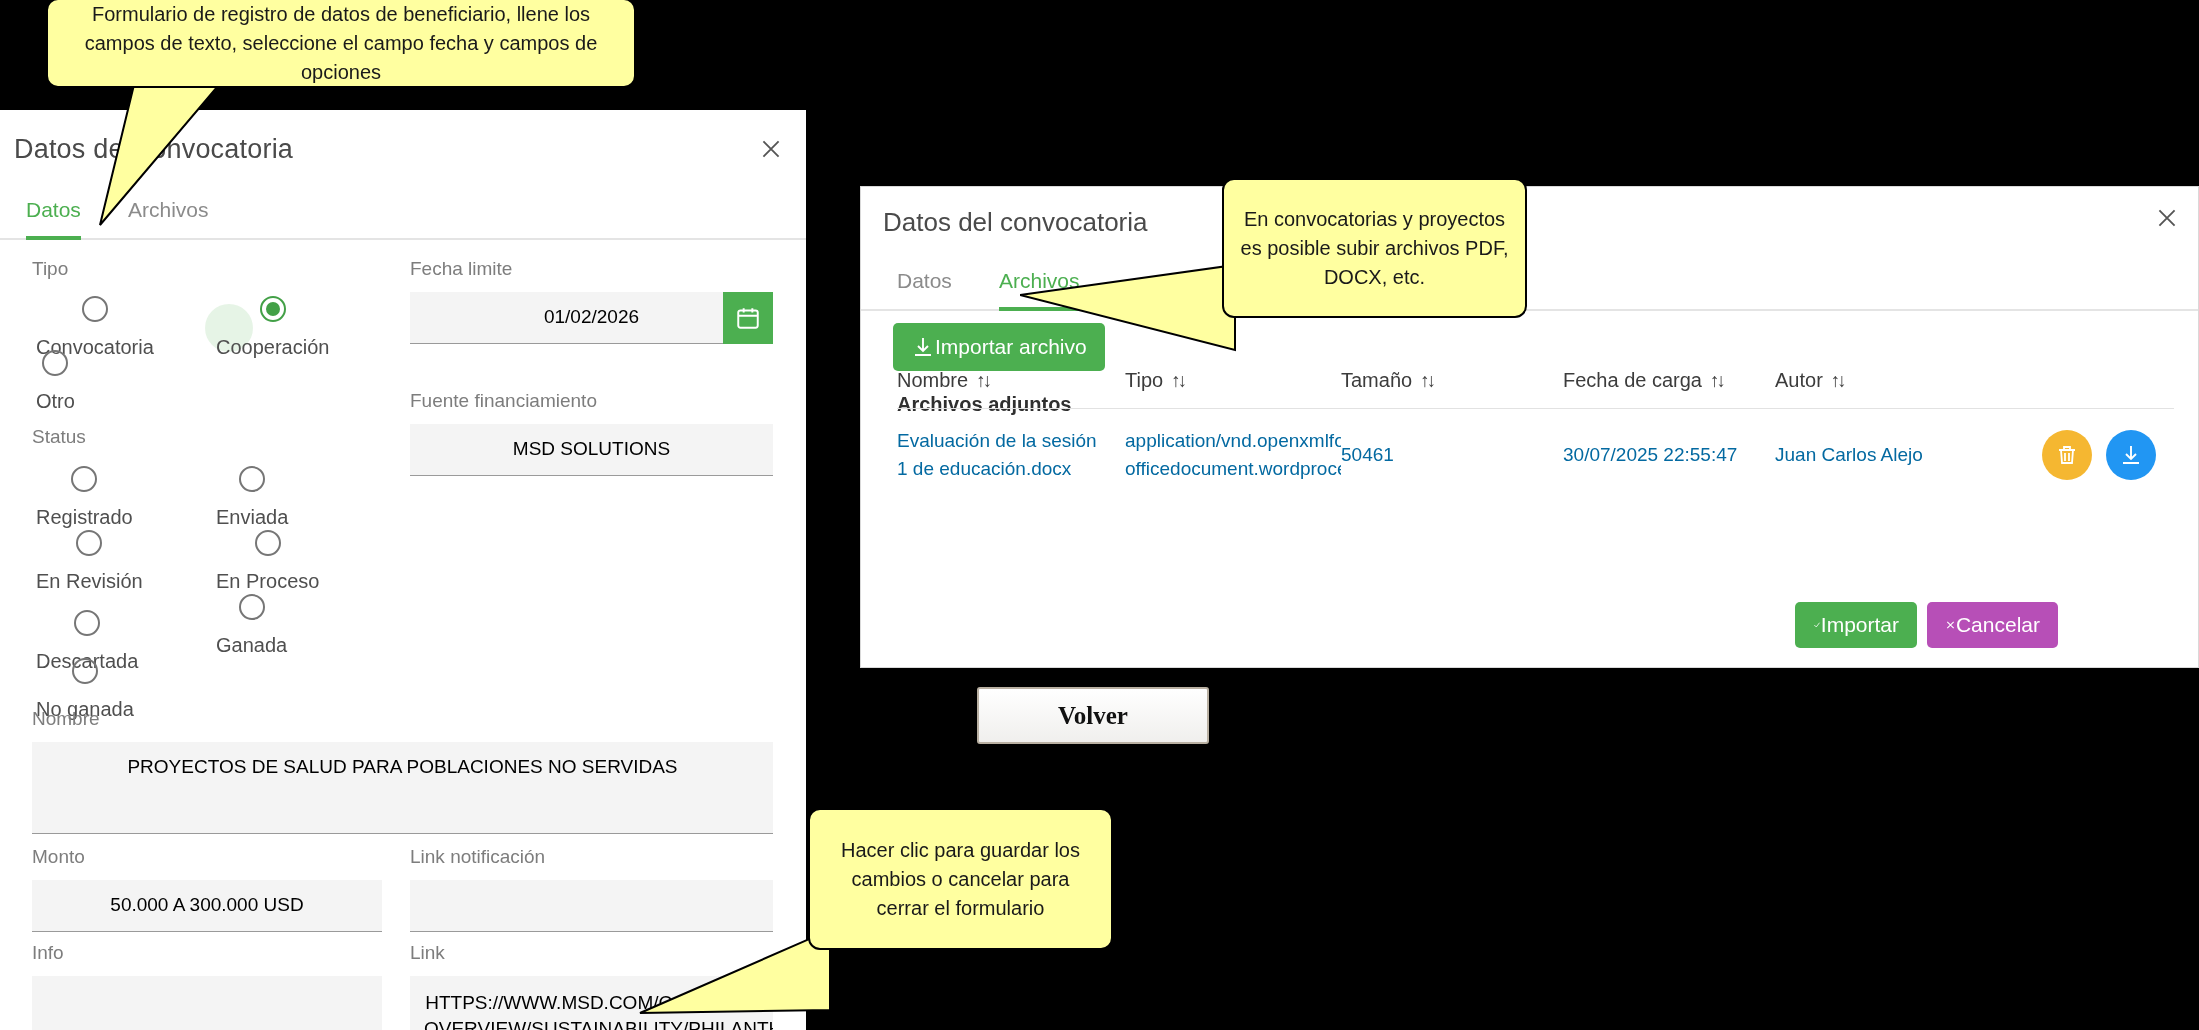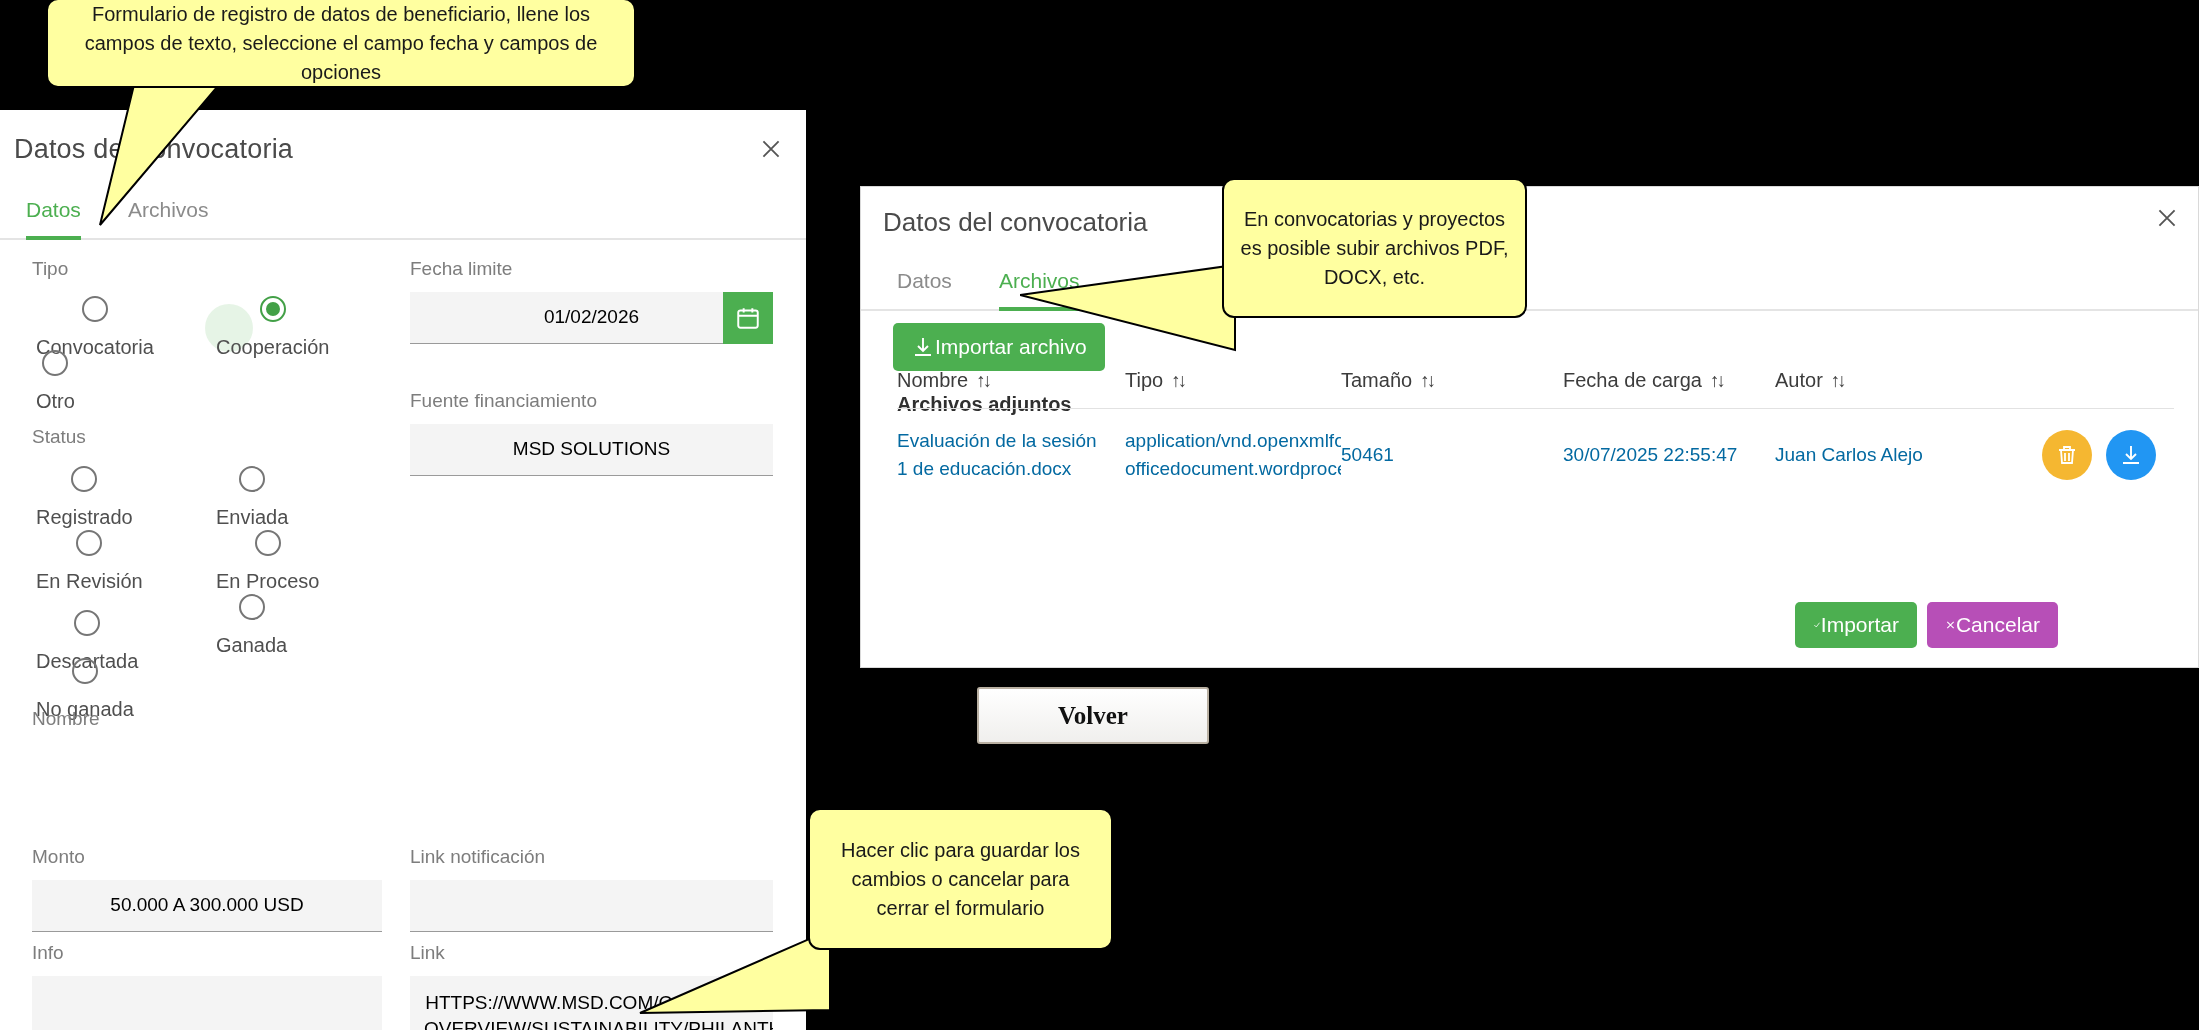--- a/index.html
+++ b/index.html
@@ -222,20 +222,21 @@
             <rect x="3" y="5" width="18" height="16" rx="2"></rect>
             <path d="M3 10 H21 M8 3 V7 M16 3 V7"></path>
           </svg>
         </div>
       </div>
 
       <div class="fld-label" style="left:410px; top:132px;">Fuente financiamiento</div>
       <div class="input-box" style="left:410px; top:166px; width:363px; height:52px;">MSD SOLUTIONS</div>
 
       <div class="fld-label" style="left:32px; top:450px;">Nombre</div>
+      <div class="input-box" style="left:32px; top:484px; width:741px; height:92px;">PROYECTOS DE SALUD PARA POBLACIONES NO SERVIDAS</div>
 
       <div class="fld-label" style="left:32px; top:588px;">Monto</div>
       <div class="input-box" style="left:32px; top:622px; width:350px; height:52px;">50.000 A 300.000 USD</div>
 
       <div class="fld-label" style="left:410px; top:588px;">Link notificación</div>
       <div class="input-box" style="left:410px; top:622px; width:363px; height:52px;"></div>
 
       <div class="fld-label" style="left:32px; top:684px;">Info</div>
       <div class="input-box" style="left:32px; top:718px; width:350px; height:94px;"></div>
 

